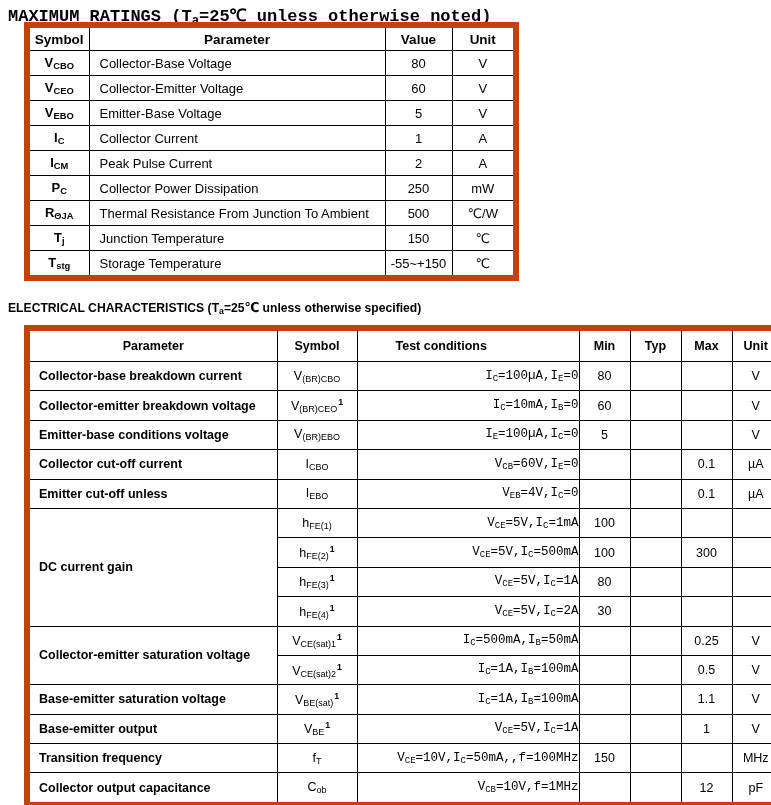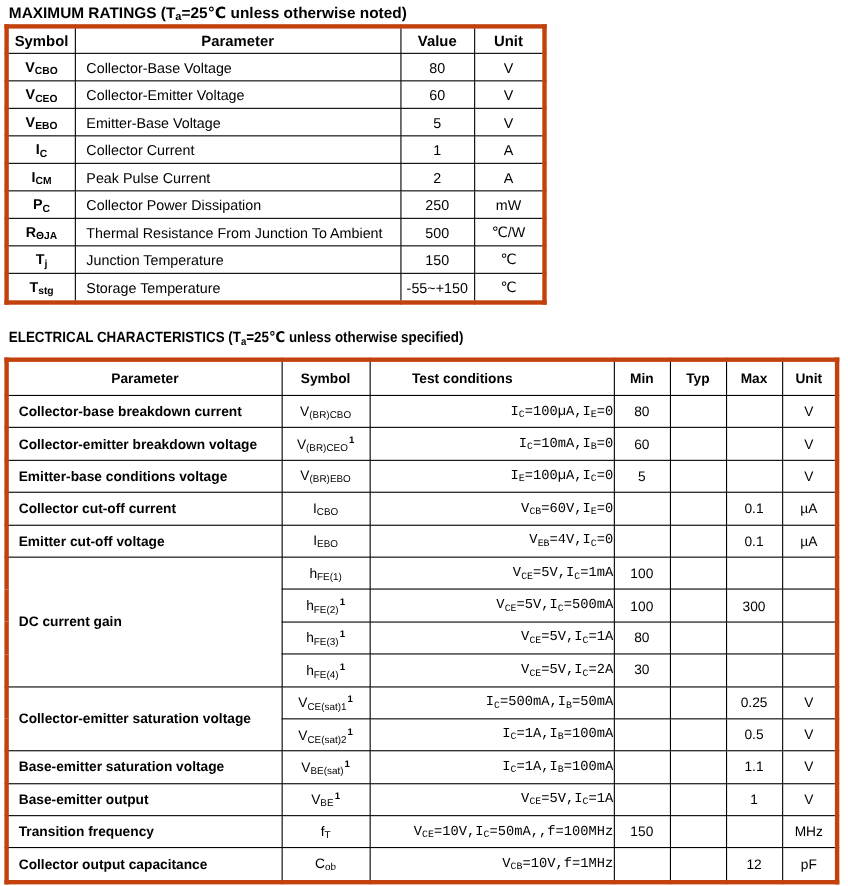--- a/index.html
+++ b/index.html
@@ -12,27 +12,27 @@
     font-family: "Liberation Sans", "DejaVu Sans", sans-serif;
     overflow: hidden;
   }
   .sec-title {
     position: absolute;
     left: 8px;
     margin: 0;
     font-weight: bold;
     white-space: nowrap;
   }
-  .t1-title { top: 3px; font-size: 14px; }
+  .t1-title { top: 3px; font-size: 17px; font-family: Liberation Mono, monospace; }
   .t2-title { top: 299px; font-size: 13.5px; transform: scaleX(0.9); transform-origin: 0 50%; }
   table {
     position: absolute;
-    left: 4px;
+    left: 24px;
     border-collapse: collapse;
-    border: 4px solid #c2410c;
+    border: 6px solid #c2410c;
     table-layout: fixed;
   }
   th, td {
     border: 1px solid #000;
     padding: 0;
     vertical-align: middle;
     overflow: hidden;
     white-space: nowrap;
   }
   
@@ -189,21 +189,21 @@
       <tr>
         <td class="c-par">Collector cut-off current</td>
         <td class="c-sym">I<sub>CBO</sub></td>
         <td class="c-test">V<sub>CB</sub>=60V,I<sub>E</sub>=0</td>
         <td class="c-min"></td>
         <td class="c-typ"></td>
         <td class="c-max">0.1</td>
         <td class="c-unit">µA</td>
       </tr>
       <tr>
-        <td class="c-par">Emitter cut-off voltage</td>
+        <td class="c-par">Emitter cut-off unless</td>
         <td class="c-sym">I<sub>EBO</sub></td>
         <td class="c-test">V<sub>EB</sub>=4V,I<sub>C</sub>=0</td>
         <td class="c-min"></td>
         <td class="c-typ"></td>
         <td class="c-max">0.1</td>
         <td class="c-unit">µA</td>
       </tr>
       <tr>
         <td class="c-par" rowspan="4">DC current gain</td>
         <td class="c-sym">h<sub>FE(1)</sub></td>

